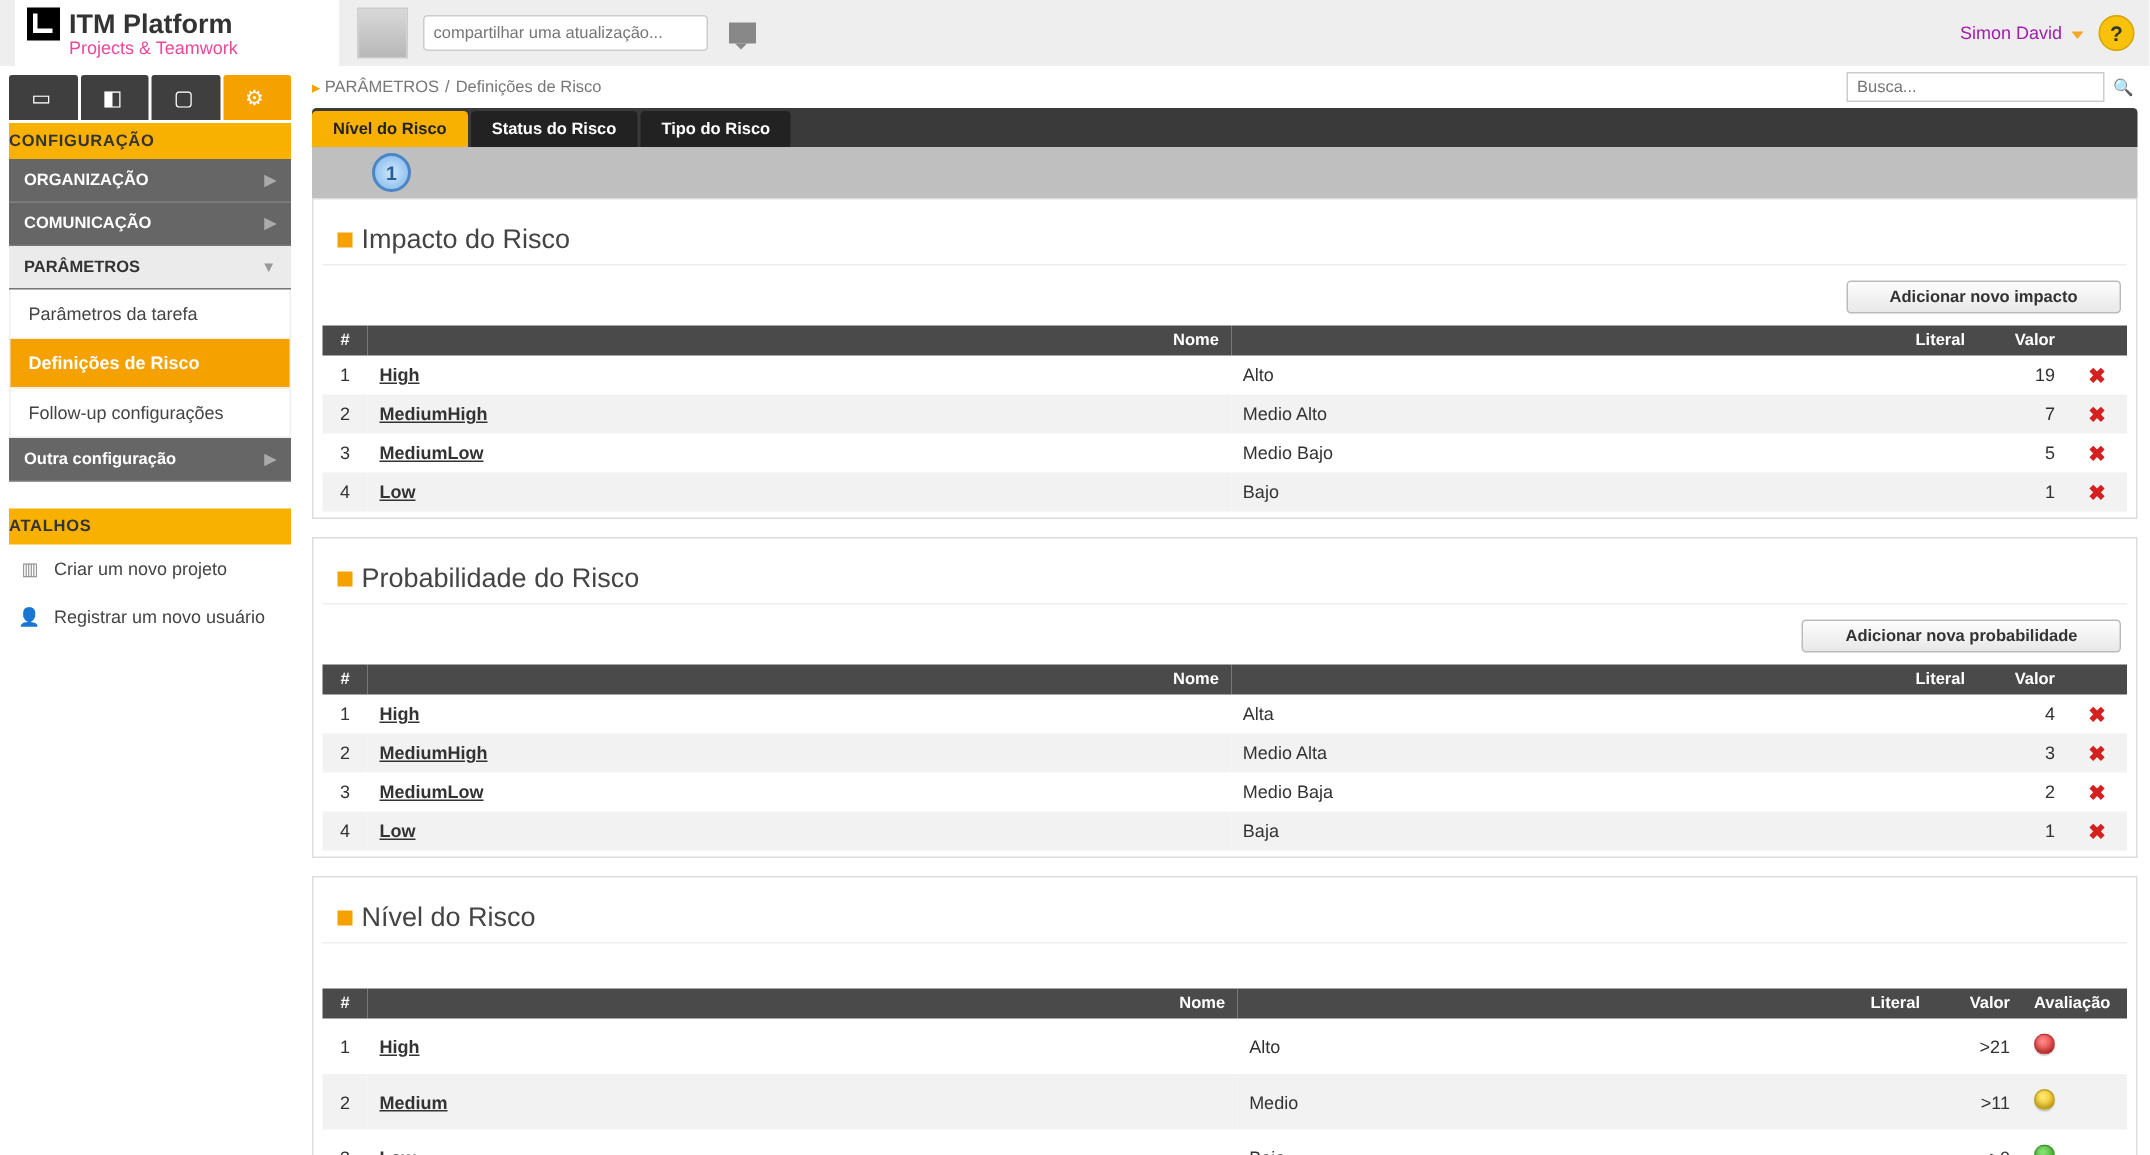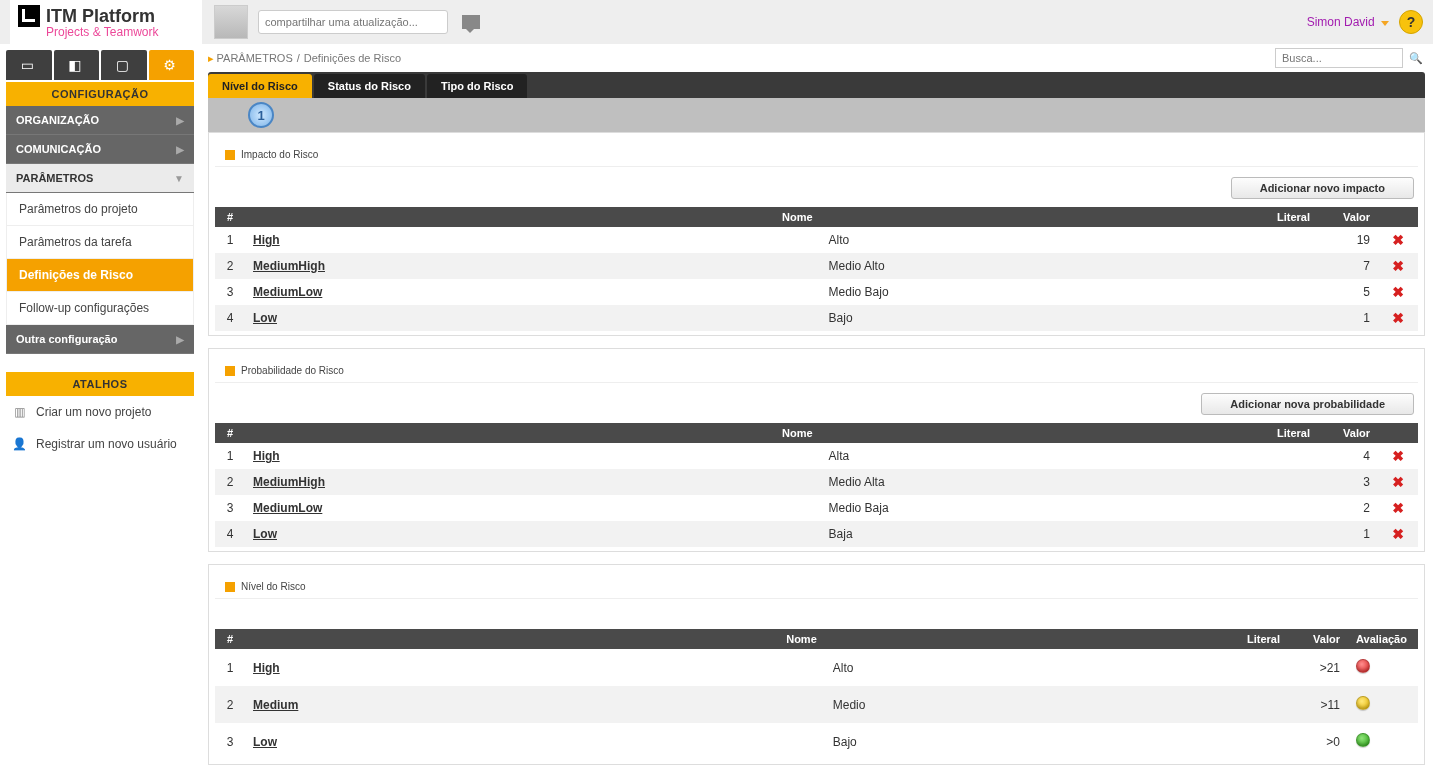--- a/index.html
+++ b/index.html
@@ -1,21 +1,21 @@
 <!DOCTYPE html>
 <html><head>
 <meta charset="utf-8">
 <style>
 * { box-sizing: border-box; margin: 0; padding: 0; }
 body { font-family: Arial, Helvetica, sans-serif; font-size: 12px; color: #333; background: #fff; }
 .app { display: flex; flex-direction: column; width: 1433px; }
 
 
 .topbar { display: flex; align-items: center; height: 44px; background: #eee; padding: 0 10px; position: relative; }
-.logo-block { width: 192px; padding: 5px 8px; background: #fff; }
+.logo-block { width: 216px; padding: 5px 8px; background: #fff; }
 .logo-row { display: flex; align-items: center; gap: 6px; }
 .logo-mark { width: 22px; height: 22px; background: #000; display: inline-block; position: relative; }
 .logo-mark::after { content: ''; position: absolute; left: 4px; top: 4px; width: 10px; height: 10px; border-left: 3px solid #fff; border-bottom: 3px solid #fff; }
 .logo-text { font-size: 18px; font-weight: bold; color: #333; }
 .logo-sub { font-size: 12px; color: #ec4899; margin-left: 28px; margin-top: -2px; }
 .avatar { width: 34px; height: 34px; background: linear-gradient(#d8d8d8, #b8b8b8); margin-left: 12px; border: 1px solid #ccc; }
 .share-input { margin-left: 10px; width: 190px; height: 24px; border: 1px solid #ccc; border-radius: 3px; padding: 0 6px; font-size: 11px; color: #999; background: #fff; }
 .chat-icon { margin-left: 14px; width: 18px; height: 14px; background: #888; position: relative; }
 .chat-icon::after { content: ''; position: absolute; bottom: -4px; left: 4px; border-left: 4px solid transparent; border-right: 4px solid transparent; border-top: 4px solid #888; }
 .top-right { margin-left: auto; display: flex; align-items: center; gap: 10px; }
@@ -28,50 +28,50 @@
 .sidebar { width: 200px; padding: 6px 6px; }
 .main { flex: 1; padding: 0 8px 20px 8px; background: #fff; }
 
 
 .icon-row { display: flex; gap: 2px; margin-bottom: 2px; }
 .icon-tab { flex: 1; height: 30px; background: #3f3f3f; display: flex; align-items: center; justify-content: center; border-radius: 2px 2px 0 0; }
 .icon-tab.active { background: #f5a100; }
 .icon-tab svg, .icon-tab .glyph { width: 16px; height: 16px; }
 .glyph { color: #fff; font-size: 14px; }
 
-.side-header { background: #f8b100; color: #333; font-weight: bold; font-size: 11px; text-align: center; padding: 6px 0; letter-spacing: .5px; }
+.side-header { background: #f8b100; color: #333; font-weight: bold; font-size: 11px; padding: 6px 0; letter-spacing: .5px; }
 .side-item { background: #666; color: #fff; font-size: 11px; font-weight: bold; padding: 8px 10px; border-bottom: 1px solid #777; position: relative; display: flex; align-items: center; justify-content: space-between; }
 .side-item .chev { font-size: 10px; color: #aaa; }
 .side-item.light { background: #ebebeb; color: #333; font-weight: bold; }
 .side-sub { background: #fff; color: #444; font-size: 12px; padding: 9px 12px; border: 1px solid #eee; border-top: none; }
 .side-sub.active { background: #f5a100; color: #fff; font-weight: bold; }
 .side-spacer { height: 18px; }
 
 .shortcut { display: flex; align-items: center; gap: 8px; padding: 8px 6px; font-size: 12px; color: #444; }
 .shortcut .ic { width: 16px; height: 16px; display: inline-flex; align-items: center; justify-content: center; color: #888; }
 
 
 .crumb-row { display: flex; align-items: center; height: 28px; font-size: 11px; color: #777; }
 .crumb-row .sep { margin: 0 4px; }
 .crumb-row .arrow { color: #f5a100; margin-right: 3px; }
 .search { margin-left: auto; display: flex; align-items: center; gap: 4px; }
-.search input { width: 128px; height: 20px; border: 1px solid #ccc; padding: 0 6px; font-size: 11px; color: #888; }
+.search input { width: 172px; height: 20px; border: 1px solid #ccc; padding: 0 6px; font-size: 11px; color: #888; }
 .search-btn { width: 18px; height: 18px; display: flex; align-items: center; justify-content: center; color: #555; font-weight: bold; }
 
 
 .tab-row { display: flex; gap: 2px; background: #3a3a3a; height: 26px; align-items: flex-end; border-radius: 3px 3px 0 0; overflow: hidden; }
 .tab { padding: 6px 14px; font-size: 11px; font-weight: bold; color: #fff; background: #222; border-radius: 3px 3px 0 0; }
 .tab.active { background: #f8b100; color: #222; }
 
 .stepper-bar { background: #bfbfbf; height: 34px; display: flex; align-items: center; padding-left: 40px; }
 .step-num { width: 26px; height: 26px; border-radius: 50%; background: radial-gradient(#cfe8ff, #7cb3e8); border: 2px solid #4a86c5; color: #2a5e99; font-weight: bold; display: flex; align-items: center; justify-content: center; font-size: 13px; }
 
 
 .panel { border: 1px solid #ddd; background: #fff; margin-bottom: 12px; padding-bottom: 4px; }
-.panel-title { display: flex; align-items: center; gap: 6px; font-size: 10px; color: #444; font-weight: normal; padding: 16px 10px 6px 10px; border-bottom: 1px solid #eee; margin: 0 6px 10px 6px; }
+.panel-title { display: flex; align-items: center; gap: 6px; font-size: 18px; color: #444; font-weight: normal; padding: 16px 10px 6px 10px; border-bottom: 1px solid #eee; margin: 0 6px 10px 6px; }
 .panel-title .sq { width: 10px; height: 10px; background: #f5a100; display: inline-block; }
 .panel-toolbar { display: flex; justify-content: flex-end; padding: 0 10px 8px 10px; }
 .btn { font-size: 11px; background: linear-gradient(#fdfdfd, #e8e8e8); border: 1px solid #bbb; border-radius: 3px; padding: 4px 28px; color: #333; font-weight: bold; cursor: pointer; }
 
 table.data { width: calc(100% - 12px); margin: 0 6px; border-collapse: collapse; font-size: 12px; }
 table.data thead th { background: #4a4a4a; color: #fff; font-weight: bold; font-size: 11px; text-align: right; padding: 4px 8px; }
 table.data thead th.num, table.data td.num { text-align: center; width: 30px; }
 table.data thead th.val, table.data td.val { text-align: right; width: 60px; }
 table.data thead th.del, table.data td.del { width: 40px; text-align: center; }
 table.data thead th.eval, table.data td.eval { width: 70px; text-align: left; }
@@ -133,21 +133,20 @@
         <span class="chev">▶</span>
       </div>
       <div class="side-item">
         <span>COMUNICAÇÃO</span>
         <span class="chev">▶</span>
       </div>
       <div class="side-item light">
         <span>PARÂMETROS</span>
         <span class="chev" style="color:#999">▼</span>
       </div>
-      <div class="side-sub">Parâmetros do projeto</div>
       <div class="side-sub">Parâmetros da tarefa</div>
       <div class="side-sub active">Definições de Risco</div>
       <div class="side-sub">Follow-up configurações</div>
       <div class="side-item">
         <span>Outra configuração</span>
         <span class="chev">▶</span>
       </div>
 
       <div class="side-spacer"></div>
       <div class="side-header">ATALHOS</div>

